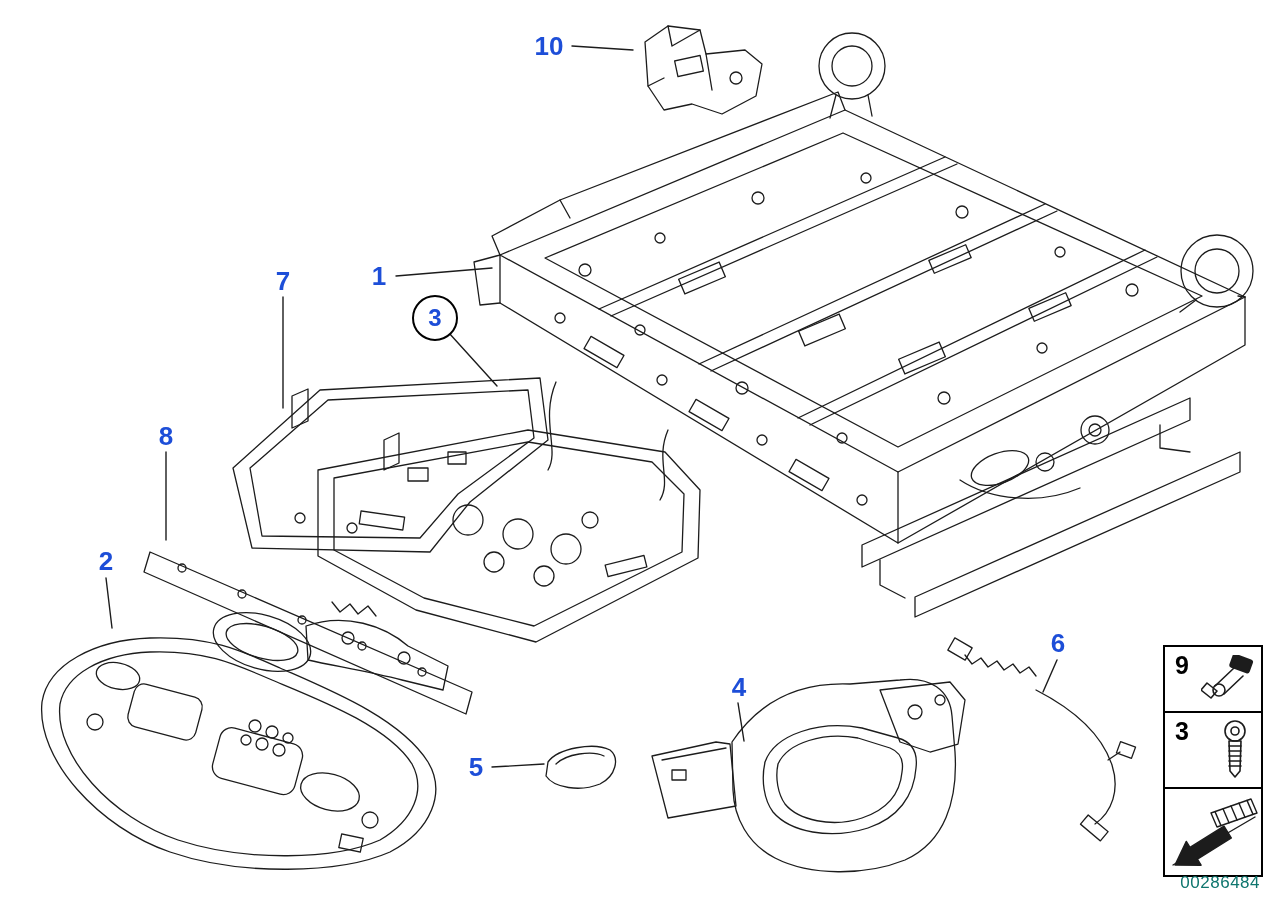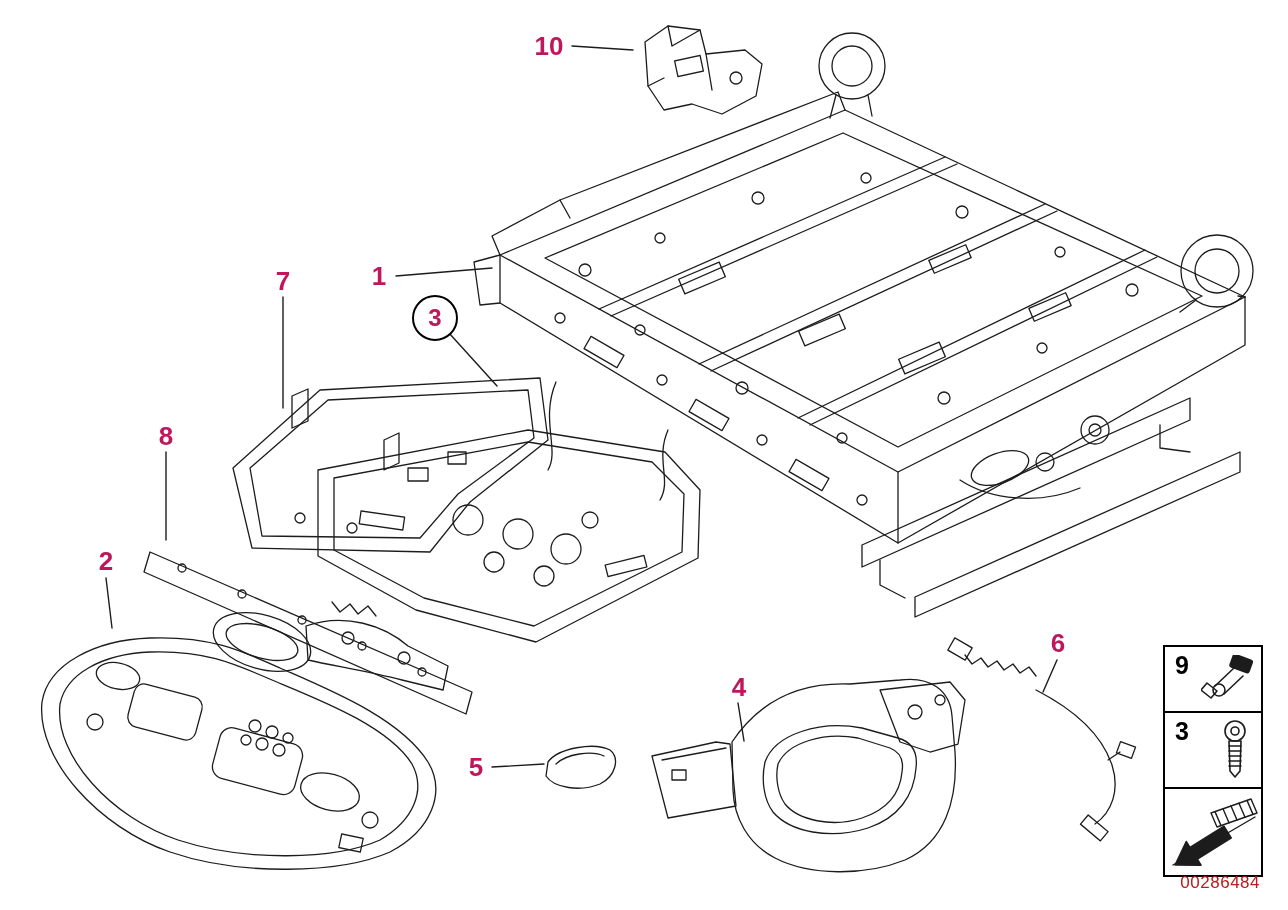--- a/index.html
+++ b/index.html
@@ -3,21 +3,21 @@
 <meta charset="utf-8">
 <style>
   html,body{margin:0;padding:0;background:#fff;}
   .stage{
     position:relative;width:1288px;height:910px;background:#ffffff;
     overflow:hidden;font-family:"Liberation Sans",sans-serif;color:#000;
   }
   .art{position:absolute;left:0;top:0;width:1288px;height:910px;}
   .callout{
     position:absolute;transform:translate(-50%,-50%);
-    font-weight:bold;font-size:26px;line-height:1;color:#be185d;
+    font-weight:bold;font-size:26px;line-height:1;color:#1d4ed8;
     cursor:pointer;user-select:none;
   }
   .callout.circled{
     width:42px;height:42px;border:2px solid #000;border-radius:50%;
     display:flex;align-items:center;justify-content:center;font-size:24px;
     background:#fff;
   }
   .legend{
     position:absolute;left:1163px;top:645px;width:100px;height:232px;
     border:2px solid #000;box-sizing:border-box;background:#fff;
@@ -29,21 +29,21 @@
   .legend-cell.c3{flex:1 1 auto;border-bottom:none;}
   .legend-label{
     position:absolute;left:10px;top:6px;font-size:25px;font-weight:bold;line-height:1;
   }
   .legend-icon{position:absolute;}
   .icon-pin{right:4px;top:8px;}
   .icon-screw{right:8px;top:6px;}
   .icon-arrow{left:2px;top:2px;}
   .doc-number{
     position:absolute;right:28px;top:873px;font-size:17px;letter-spacing:.5px;
-    font-family:"Liberation Sans",sans-serif;color:#b91c1c;
+    font-family:"Liberation Sans",sans-serif;color:#0f766e;
   }
 </style>
 </head>
 <body>
 
 <div class="stage">
 
   <svg class="art" viewBox="0 0 1288 910" fill="none" stroke="#1c1c1c" stroke-width="1.3" stroke-linejoin="round" stroke-linecap="round">
 
     <g stroke-width="1.4">

